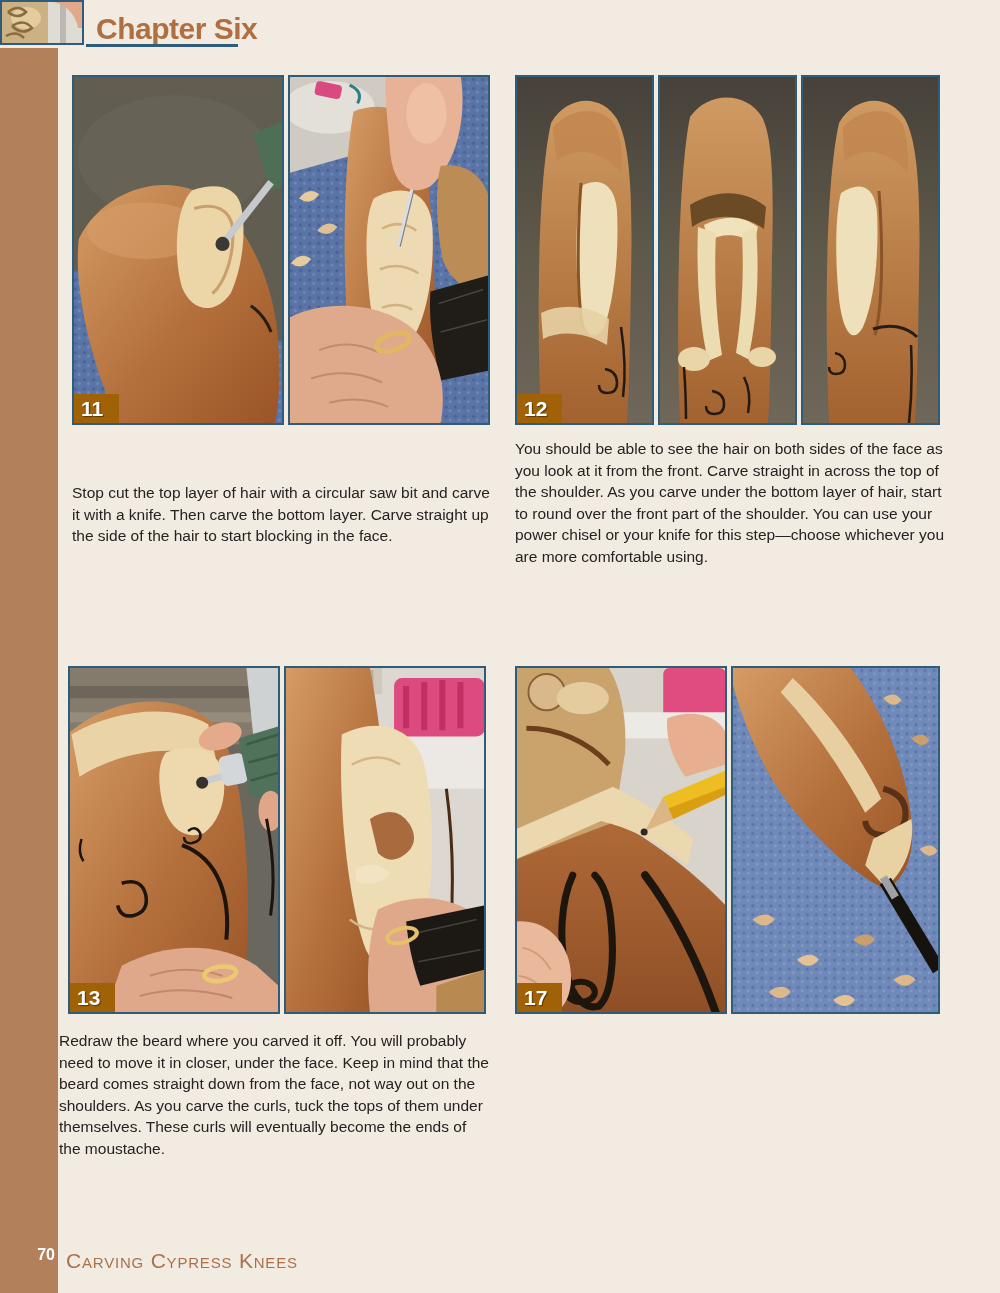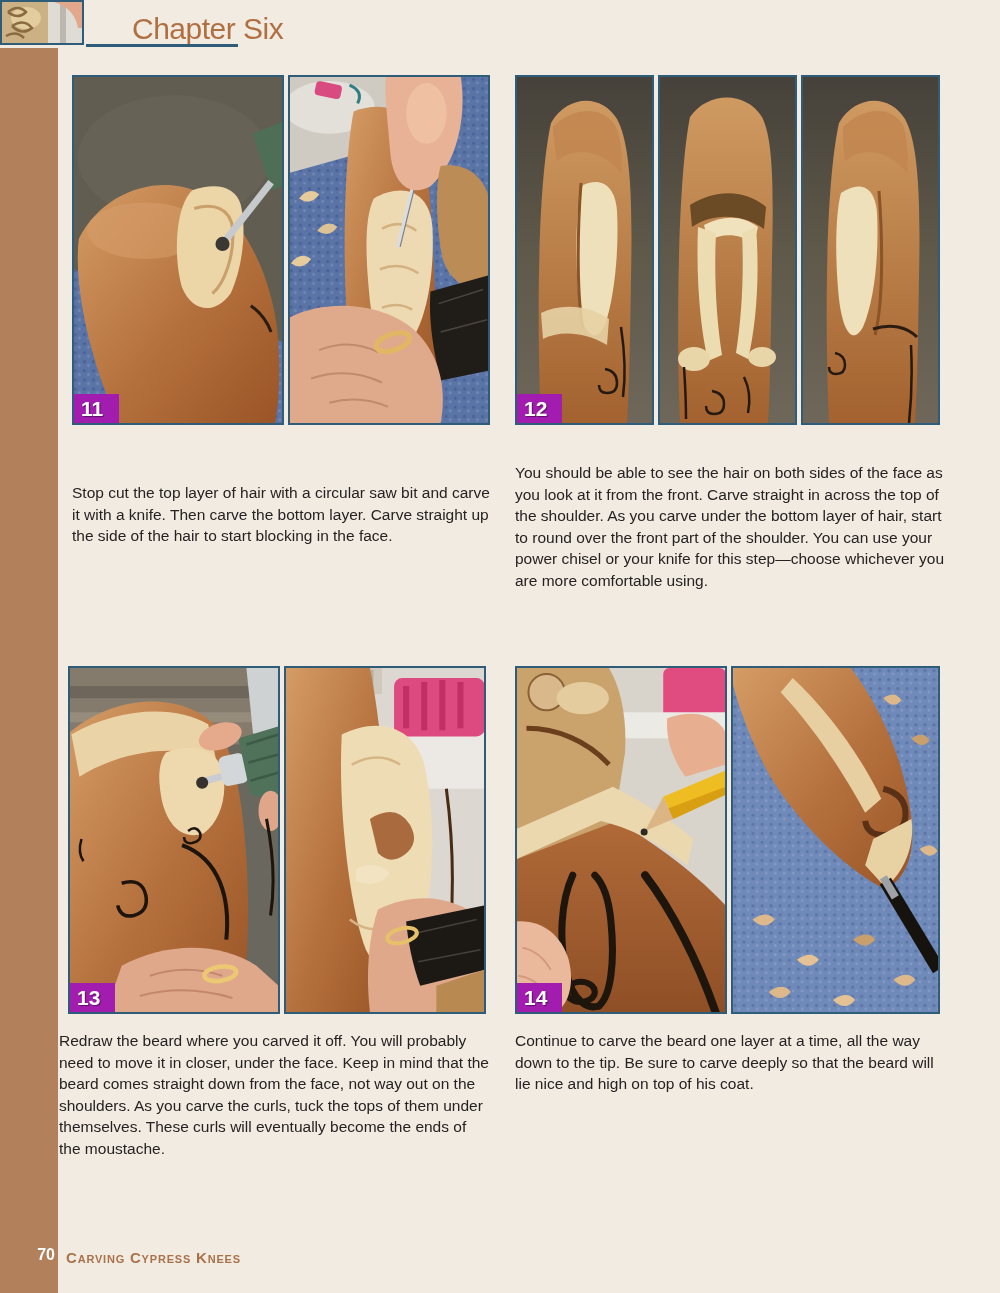--- a/index.html
+++ b/index.html
@@ -13,61 +13,60 @@
     position:absolute; left:0; top:48px; width:58px; height:1245px;
     background:#b2805a;
   }
   .header-photo {
     position:absolute; left:0; top:0; width:84px; height:45px;
     border:2px solid #2f5d79; background:#cbb183; overflow:hidden;
   }
   .header-photo svg { display:block; width:100%; height:100%; }
   .chapter-title {
     position:absolute; left:96px; top:12px;
-    font-size:30px; font-weight:normal; letter-spacing:-0.5px;
+    font-size:30px; font-weight:bold; letter-spacing:-0.5px;
     color:#b06f41;
-    margin-left:36px;
   }
   .title-rule {
     position:absolute; left:86px; top:44px; width:152px; height:3px;
     background:#2f5d79;
   }
   .photo-group { position:absolute; display:flex; gap:4px; }
   .g11 { left:72px; top:75px;  width:418px; height:350px; }
   .g12 { left:515px; top:75px; width:418px; height:350px;align-items:center; }
   .g13 { left:68px; top:666px; width:418px; height:348px; }
   .g14 { left:515px; top:666px; width:425px; height:348px; }
   .photo {
     border:2px solid #2f5d79; background:#6a675e; overflow:hidden; flex:none;
     height:100%;
   }
   .photo svg { display:block; width:100%; height:100%; }
   .w212 { width:212px; } .w202 { width:202px; } .w139 { width:139px; } .w209 { width:209px; }
   .badge {
     position:absolute; left:2px; bottom:2px; width:45px; height:29px;
-    background:#a21caf; color:#ffffff;
+    background:#a16207; color:#ffffff;
     display:flex; align-items:center; padding-left:7px;
     font-size:21px; font-weight:bold;
     text-shadow:1px 1px 1px rgba(0,0,0,0.45);
   }
   .caption {
     position:absolute; font-size:15.5px; line-height:21.5px; color:#262222;
   }
   .c11 { left:72px;  top:438px;  width:428px;margin-top:44px; }
-  .c12 { left:515px; top:438px;  width:434px;margin-top:24px; }
+  .c12 { left:515px; top:438px;  width:434px; }
   .c13 { left:59px;  top:1030px; width:432px; }
   .c14 { left:515px; top:1030px; width:434px; }
   .page-number {
     position:absolute; left:0; top:1246px; width:55px;
     text-align:right; color:#ffffff; font-size:16px; font-weight:bold;
   }
   .book-title {
     position:absolute; left:66px; top:1249px;
-    font-variant:small-caps; font-weight:bold; letter-spacing:0.8px;
-    font-size:15px; color:#a9724a;
+    font-variant:small-caps; font-weight:normal; letter-spacing:0.8px;
+    font-size:21px; color:#a9724a;
   }
 </style>
 </head>
 <body>
 
 <div class="page">
 
   <div class="sidebar"></div>
 
   <div class="header-photo">
@@ -304,20 +303,19 @@
         <path d="M100,330 q14,-10 22,0 q-10,12 -22,0" fill="#e5c294"></path>
         <path d="M186,180 q12,-8 18,2 q-8,10 -18,-2" fill="#ddb88a"></path>
         <path d="M0,0 L118,0 C150,44 172,96 178,150 C182,186 172,210 152,220 C120,204 78,168 44,118 C24,88 6,40 0,14 Z" fill="url(#wd1)"></path>
         <path d="M60,10 C96,44 128,88 148,130 L132,144 C108,100 80,58 48,24 Z" fill="#e7cfa2"></path>
         <path d="M150,120 q24,6 22,28 q-2,18 -22,18 q-16,0 -18,-14" fill="none" stroke="#5a3016" stroke-width="6"></path>
         <path d="M140,170 L178,150 C182,176 170,204 152,218 L132,196 Z" fill="#e8d2a4"></path>
         <line x1="205" y1="300" x2="152" y2="212" stroke="#16130e" stroke-width="13"></line>
         <line x1="162" y1="228" x2="150" y2="208" stroke="#9ea2a6" stroke-width="8"></line>
       </svg>
     </figure>
-    <div class="badge">14</div>
+    <div class="badge">17</div>
   </section>
-  <p class="caption c14">Continue to carve the beard one layer at a time, all the way down to the tip. Be sure to carve deeply so that the beard will lie nice and high on top of his coat.</p>
 
   <div class="page-number">70</div>
   <div class="book-title">Carving Cypress Knees</div>
 
 </div>
 
 </body></html>

